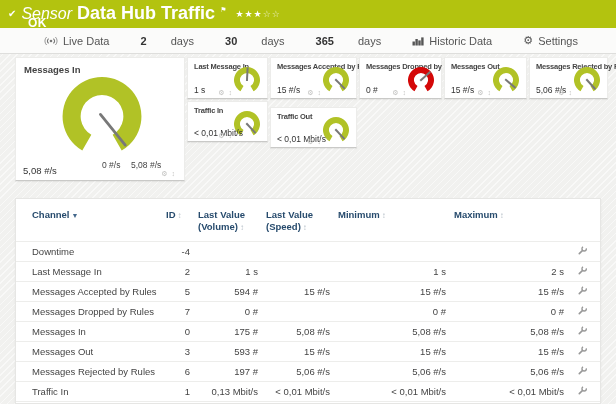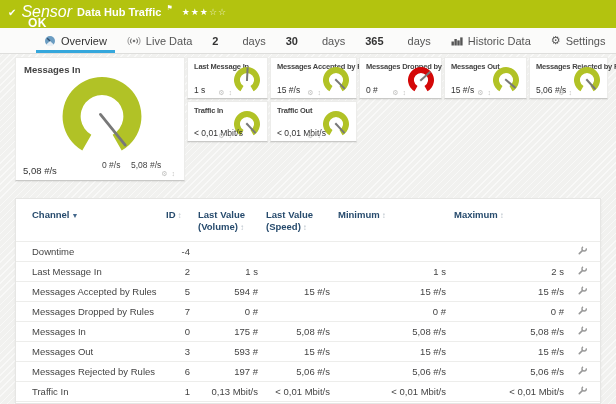--- a/index.html
+++ b/index.html
@@ -9,21 +9,21 @@
     font-family:"Liberation Sans", sans-serif;
     background:#f1f1ef;
     background-image:repeating-linear-gradient(135deg, rgba(255,255,255,.55) 0 1px, transparent 1px 5px);
     color:#333;
   }
   
   .header { position:absolute; top:0; left:0; right:0; height:28px; background:#b3c30f; color:#fff; }
   .hdr-line1 { position:absolute; top:3px; left:8px; display:flex; align-items:center; gap:5px; white-space:nowrap; }
   .check { font-size:10px; }
   .kind { font-style:italic; font-size:16px; }
-  .title { font-weight:bold; font-size:11px; }
+  .title { font-weight:bold; font-size:18px; }
   .flag { font-size:7px; vertical-align:super; position:relative; top:-4px; }
   .stars { font-size:9px; letter-spacing:1px; margin-left:4px; }
   .stars .dim { opacity:.75; }
   .status { position:absolute; top:16px; left:28px; font-size:12px; font-weight:bold; letter-spacing:.3px; }
   
   .tabs { position:absolute; top:28px; left:0; right:0; height:26px; background:#fbfbfa;
           border-bottom:1px solid #dededc; display:flex; align-items:stretch;
           justify-content:space-between; padding:0 28px 0 34px; }
   .tab { display:flex; align-items:center; gap:5px; padding:0 10px; font-size:11px; color:#555;
          position:relative; cursor:pointer; white-space:nowrap; }
@@ -75,28 +75,20 @@
     <span class="check">✔</span>
     <span class="kind">Sensor</span>
     <span class="title">Data Hub Traffic</span>
     <span class="flag">⚑</span>
     <span class="stars"><span>★★★</span><span class="dim">☆☆</span></span>
   </div>
   <div class="status">OK</div>
 </div>
 
 <div class="tabs">
-  <div class="tab active">
-    <svg class="ticon" width="12" height="12" viewBox="0 0 12 12">
-        <circle cx="6" cy="6" r="5" fill="#6b9dc2"></circle>
-        <path d="M2.2 9.5 A5 5 0 0 0 9.8 9.5 L6 6 Z" fill="#ffffff" opacity=".85"></path>
-        <line x1="6" y1="6" x2="3.2" y2="3.2" stroke="#2f4f6f" stroke-width="1.4"></line>
-      </svg>
-    <span>Overview</span>
-  </div>
   <div class="tab">
     <svg class="ticon" width="14" height="10" viewBox="0 0 14 10">
         <circle cx="7" cy="5" r="1.3" fill="#777"></circle>
         <path d="M4.6 2.6 A3.4 3.4 0 0 0 4.6 7.4 M9.4 2.6 A3.4 3.4 0 0 1 9.4 7.4" fill="none" stroke="#777" stroke-width="1.1"></path>
         <path d="M2.6 1 A5.6 5.6 0 0 0 2.6 9 M11.4 1 A5.6 5.6 0 0 1 11.4 9" fill="none" stroke="#999" stroke-width="1"></path>
       </svg>
     <span>Live Data</span>
   </div>
   <div class="tab">
     <b>2</b>
@@ -199,21 +191,21 @@
   <div class="tile-title">Traffic In</div>
   <svg class="mini-gauge" viewBox="0 0 34 32">
     <path d="M10.5 27.3 A13 13 0 1 1 23.5 27.3 L20.5 22.1 A7 7 0 1 0 13.5 22.1 Z" fill="#b1c226"></path>
     <g class="mini-needle" style="transform: rotate(137deg);">
         <line x1="17" y1="17" x2="17" y2="3.5" stroke="#787878" stroke-width="2"></line>
       </g>
   </svg>
   <div class="tile-value">&lt; 0,01 Mbit/s</div>
   <div class="tile-icons"><span>⚙</span> <span>↕</span></div>
 </div>
-<div class="tile" style="left:270px;top:101px;width:87px;height:41px;">
+<div class="tile" style="left:270px;top:107px;width:87px;height:41px;">
   <div class="tile-title">Traffic Out</div>
   <svg class="mini-gauge" viewBox="0 0 34 32">
     <path d="M10.5 27.3 A13 13 0 1 1 23.5 27.3 L20.5 22.1 A7 7 0 1 0 13.5 22.1 Z" fill="#b1c226"></path>
     <g class="mini-needle" style="transform: rotate(137deg);">
         <line x1="17" y1="17" x2="17" y2="3.5" stroke="#787878" stroke-width="2"></line>
       </g>
   </svg>
   <div class="tile-value">&lt; 0,01 Mbit/s</div>
   <div class="tile-icons"><span>⚙</span> <span>↕</span></div>
 </div>

